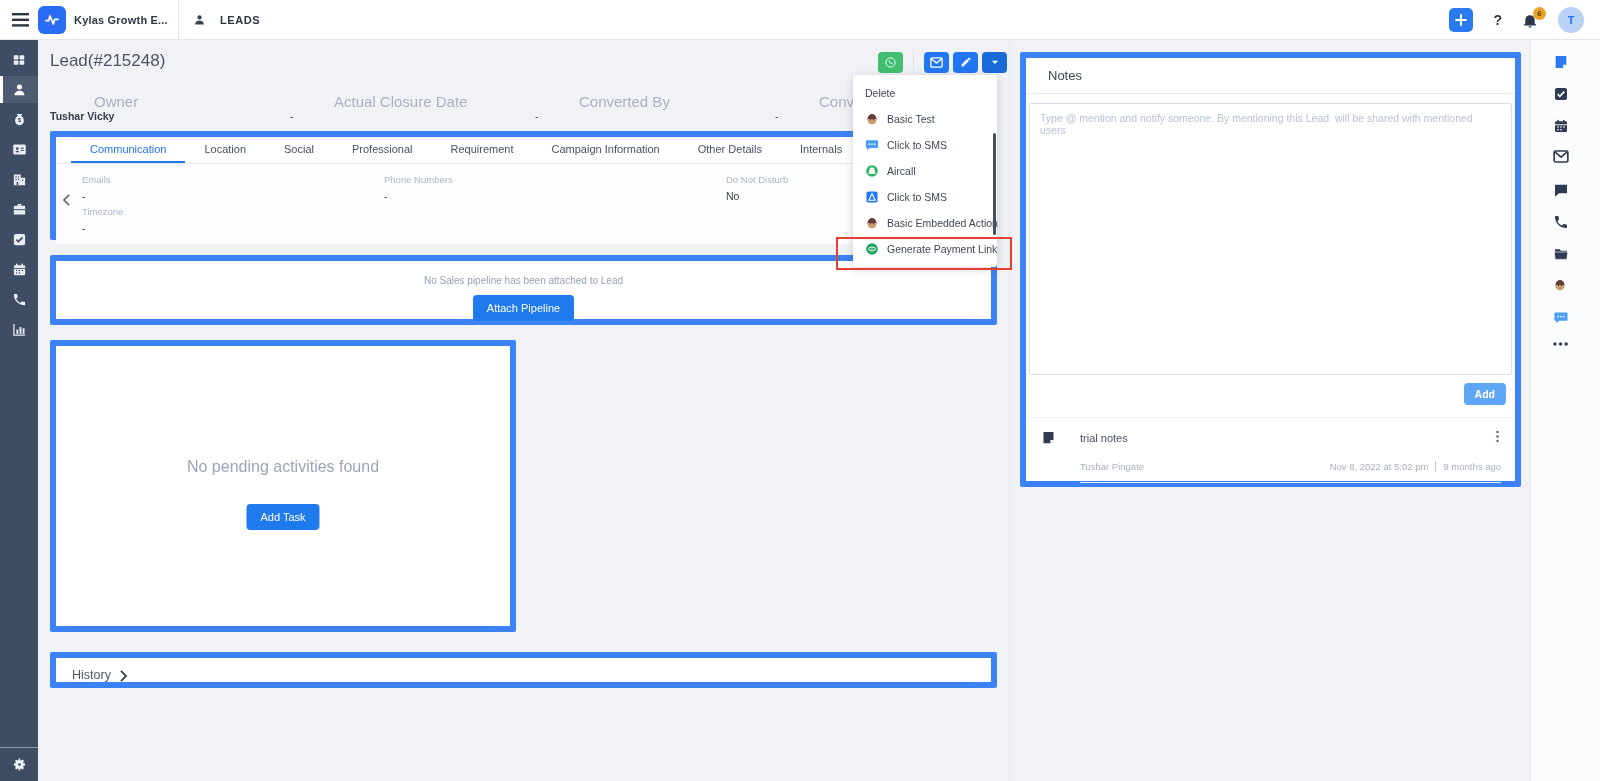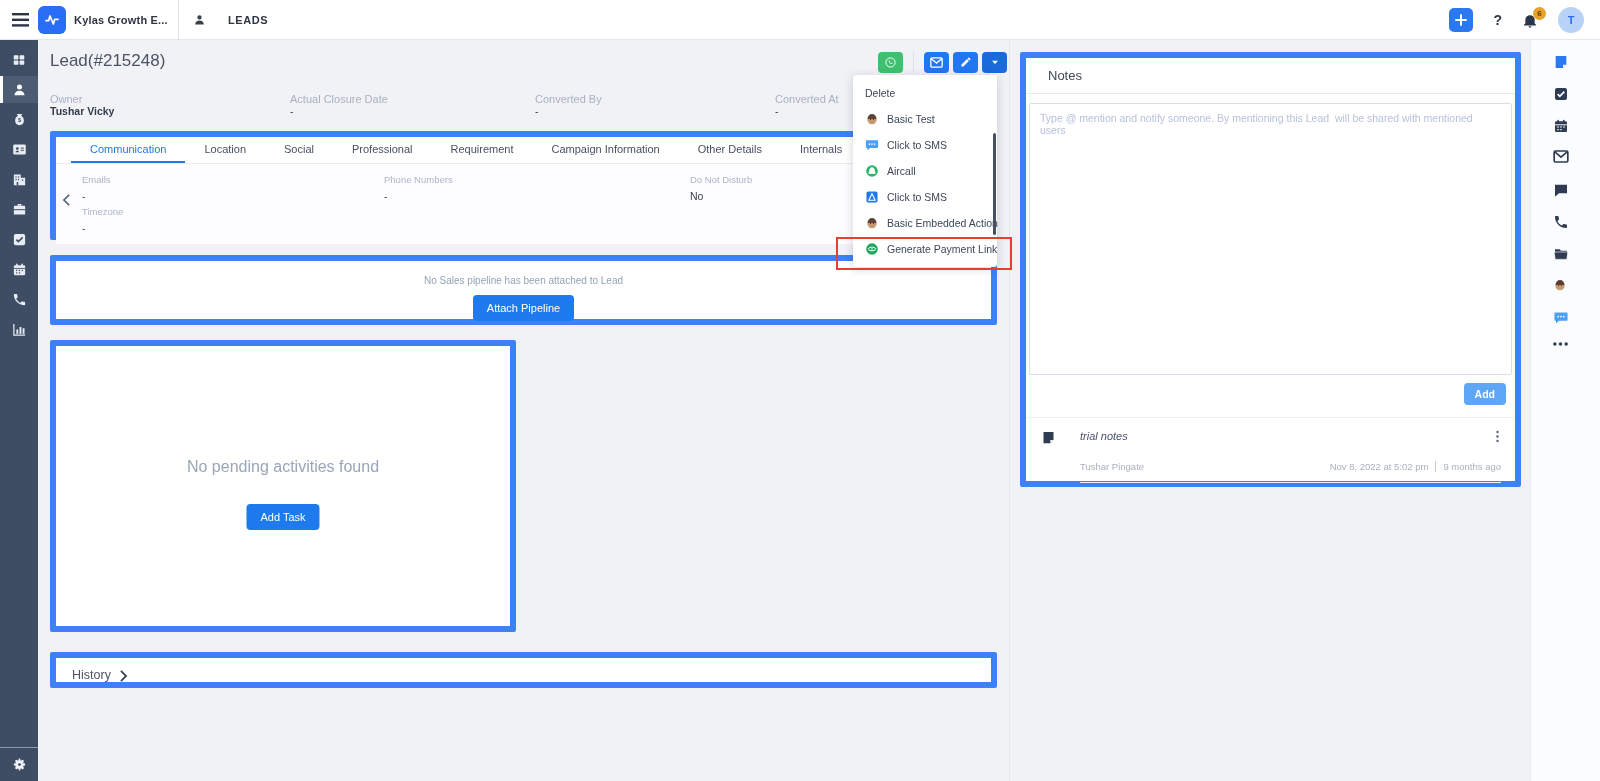--- a/index.html
+++ b/index.html
@@ -6,21 +6,21 @@
   html,body{width:1600px;height:781px;}
   body{position:relative;overflow:hidden;background:#f0f2f6;font-family:"Liberation Sans",sans-serif;color:#3a4353;}
   svg{display:block;}
 
   
   .topbar{position:absolute;top:0;left:0;width:1600px;height:40px;background:#fff;border-bottom:1px solid #e3e6ec;display:flex;align-items:center;z-index:40;}
   .hamburger{margin-left:12px;cursor:pointer;}
   .logo{width:28px;height:28px;background:#2a6df5;border-radius:6px;margin-left:9px;display:flex;align-items:center;justify-content:center;}
   .brand{font-size:11px;font-weight:bold;color:#2d3544;margin-left:8px;letter-spacing:.2px;}
   .tb-divider{width:1px;height:40px;background:#dfe3ea;margin-left:10px;}
-  .nav-item{display:flex;align-items:center;gap:22px;margin-left:14px;font-size:11px;font-weight:bold;color:#2d3544;letter-spacing:.6px;cursor:pointer;}
+  .nav-item{display:flex;align-items:center;gap:14px;margin-left:14px;font-size:11px;font-weight:bold;color:#2d3544;letter-spacing:.6px;cursor:pointer;}
   .tb-right{position:absolute;right:16px;top:0;height:40px;display:flex;align-items:center;gap:20px;}
   .plus-btn{width:24px;height:24px;background:#2a79f0;border:none;border-radius:5px;display:flex;align-items:center;justify-content:center;cursor:pointer;}
   .help{font-size:14px;font-weight:bold;color:#2d3544;cursor:pointer;}
   .bell-wrap{position:relative;cursor:pointer;}
   .badge{position:absolute;top:-5px;right:-8px;width:13px;height:13px;background:#e8a129;border-radius:50%;font-size:8px;font-weight:bold;color:#5a3c00;display:flex;align-items:center;justify-content:center;}
   .avatar{width:26px;height:26px;border-radius:50%;background:#b9d3f8;color:#2a6df5;font-size:11px;font-weight:bold;display:flex;align-items:center;justify-content:center;cursor:pointer;}
 
   
   .left-rail{position:absolute;top:40px;left:0;width:38px;height:741px;background:#3f4d64;display:flex;flex-direction:column;align-items:stretch;padding-top:6px;z-index:30;}
   .rail-item{height:27px;margin-bottom:3px;display:flex;align-items:center;justify-content:center;color:#e8ecf3;cursor:pointer;border-left:3px solid transparent;border-right:3px solid transparent;}
@@ -31,36 +31,36 @@
   .lead-title{position:absolute;left:50px;top:51px;font-size:17px;color:#4b5365;}
   .action-row{position:absolute;left:878px;top:51px;display:flex;align-items:center;gap:4px;z-index:20;}
   .act-btn{width:25px;height:21px;border:none;border-radius:4px;display:flex;align-items:center;justify-content:center;cursor:pointer;}
   .act-green{background:#3fbf6f;}
   .act-blue{background:#2276f2;}
   .act-caret{background:#1a6ad9;}
   .act-sep{width:1px;height:22px;background:#dfe3ea;margin:0 6px;}
 
   .fields-row{position:absolute;left:0;top:93px;width:1007px;}
   .hfield{position:absolute;top:0;}
-  .hfield .flabel{font-size:11px;color:#a9b1c1;}
+  .hfield .flabel{font-size:15px;color:#a9b1c1;margin-left:44px;}
   .hfield .fvalue{font-size:10.5px;color:#39414f;}
   .hfield.f0{left:50px;} .hfield.f1{left:290px;} .hfield.f2{left:535px;} .hfield.f3{left:775px;}
   .hfield.f0 .fvalue{font-weight:bold;color:#343d4d;}
 
   .card{position:absolute;background:#fff;border:6px solid #3b82f6;border-radius:2px;}
   .tab-card{left:50px;top:131px;width:947px;height:109px;}
   .tabs-row{display:flex;align-items:stretch;height:27px;border-bottom:1px solid #e7eaf0;padding-left:15px;}
   .tab{display:flex;align-items:center;padding:0 19px;font-size:11px;color:#465163;cursor:pointer;border-bottom:2px solid transparent;}
   .tab.active{color:#2276f2;border-bottom:2px solid #2276f2;}
   .tab-body{position:relative;height:80px;background:#fdfdff;}
   .chev-left{position:absolute;left:6px;top:30px;color:#5b6880;cursor:pointer;}
   .dfield{position:absolute;}
   .dfield .flabel{font-size:9.5px;color:#abb5c6;}
   .dfield .fvalue{font-size:10.5px;color:#39414f;margin-top:5px;}
-  .dfield.d0{left:26px;top:10px;} .dfield.d1{left:328px;top:10px;} .dfield.d2{left:634px;top:10px;} .dfield.d3{left:26px;top:42px;}
+  .dfield.d0{left:26px;top:10px;} .dfield.d1{left:328px;top:10px;} .dfield.d2{left:670px;top:10px;} .dfield.d3{left:26px;top:42px;}
 
   .pipeline-card{left:50px;top:255px;width:947px;height:70px;text-align:center;}
   .pipeline-empty{font-size:10px;color:#97a2b5;margin-top:14px;}
   .btn-primary{display:inline-block;background:#1f7bed;color:#fff;font-size:11px;font-weight:normal;border:none;border-radius:4px;padding:7px 14px;cursor:pointer;font-family:"Liberation Sans",sans-serif;}
   .pipeline-card .btn-primary{margin-top:9px;}
 
   .pending-card{left:50px;top:340px;width:466px;height:292px;}
   .pending-title{padding:10px 14px;font-size:12px;color:#4c5666;border-bottom:1px solid #eef0f4;}
   .pending-empty{position:absolute;left:0;right:0;top:112px;text-align:center;font-size:16px;color:#9aa5b8;}
   .pending-card .btn-primary{position:absolute;left:50%;transform:translateX(-50%);top:158px;}
@@ -78,21 +78,21 @@
   .red-box{position:absolute;left:836px;top:237px;width:176px;height:33px;border:2px solid #e43f32;z-index:60;pointer-events:none;}
 
   
   .notes-card{left:1020px;top:52px;width:501px;height:435px;}
   .notes-header{padding:10px 22px;font-size:13px;color:#3e4859;border-bottom:1px solid #e7eaf0;}
   .notes-input{display:block;width:483px;height:272px;margin:9px auto 0;border:1px solid #d8deea;border-radius:2px;resize:none;padding:8px 10px;font-size:10.5px;font-family:"Liberation Sans",sans-serif;color:#39414f;}
   .notes-input::placeholder{color:#b8c1da;}
   .add-row{text-align:right;padding:8px 9px 0 0;}
   .btn-add{background:#5ea7f6;color:#fff;font-size:10.5px;font-weight:bold;border:none;border-radius:4px;padding:5px 11px;cursor:pointer;font-family:"Liberation Sans",sans-serif;}
   .note-item{margin-top:12px;border-top:1px solid #eef0f4;padding:12px 14px 0 15px;position:relative;}
-  .note-row{display:flex;align-items:flex-start;font-style:italic;}
+  .note-row{display:flex;align-items:center;}
   .note-title{font-size:11px;color:#49536b;margin-left:24px;}
   .note-kebab{position:absolute;right:16px;top:12px;color:#5a6478;cursor:pointer;}
   .note-meta{display:flex;justify-content:space-between;align-items:center;margin:16px 0 0 39px;padding-bottom:10px;border-bottom:1px solid #eef0f4;}
   .note-author{font-size:9.5px;color:#a8b0c0;}
   .note-time{font-size:9.5px;color:#a8b0c0;display:flex;align-items:center;}
   .note-rel{border-left:1px solid #c2c9d6;margin-left:7px;padding-left:7px;}
 
   
   .right-rail{position:absolute;top:40px;right:0;width:70px;height:741px;background:#fbfcfd;border-left:1px solid #e8eaee;display:flex;flex-direction:column;align-items:flex-start;padding:14px 0 0 22px;gap:15px;z-index:30;}
   .rr-item{width:17px;height:17px;cursor:pointer;color:#2e3b52;}

